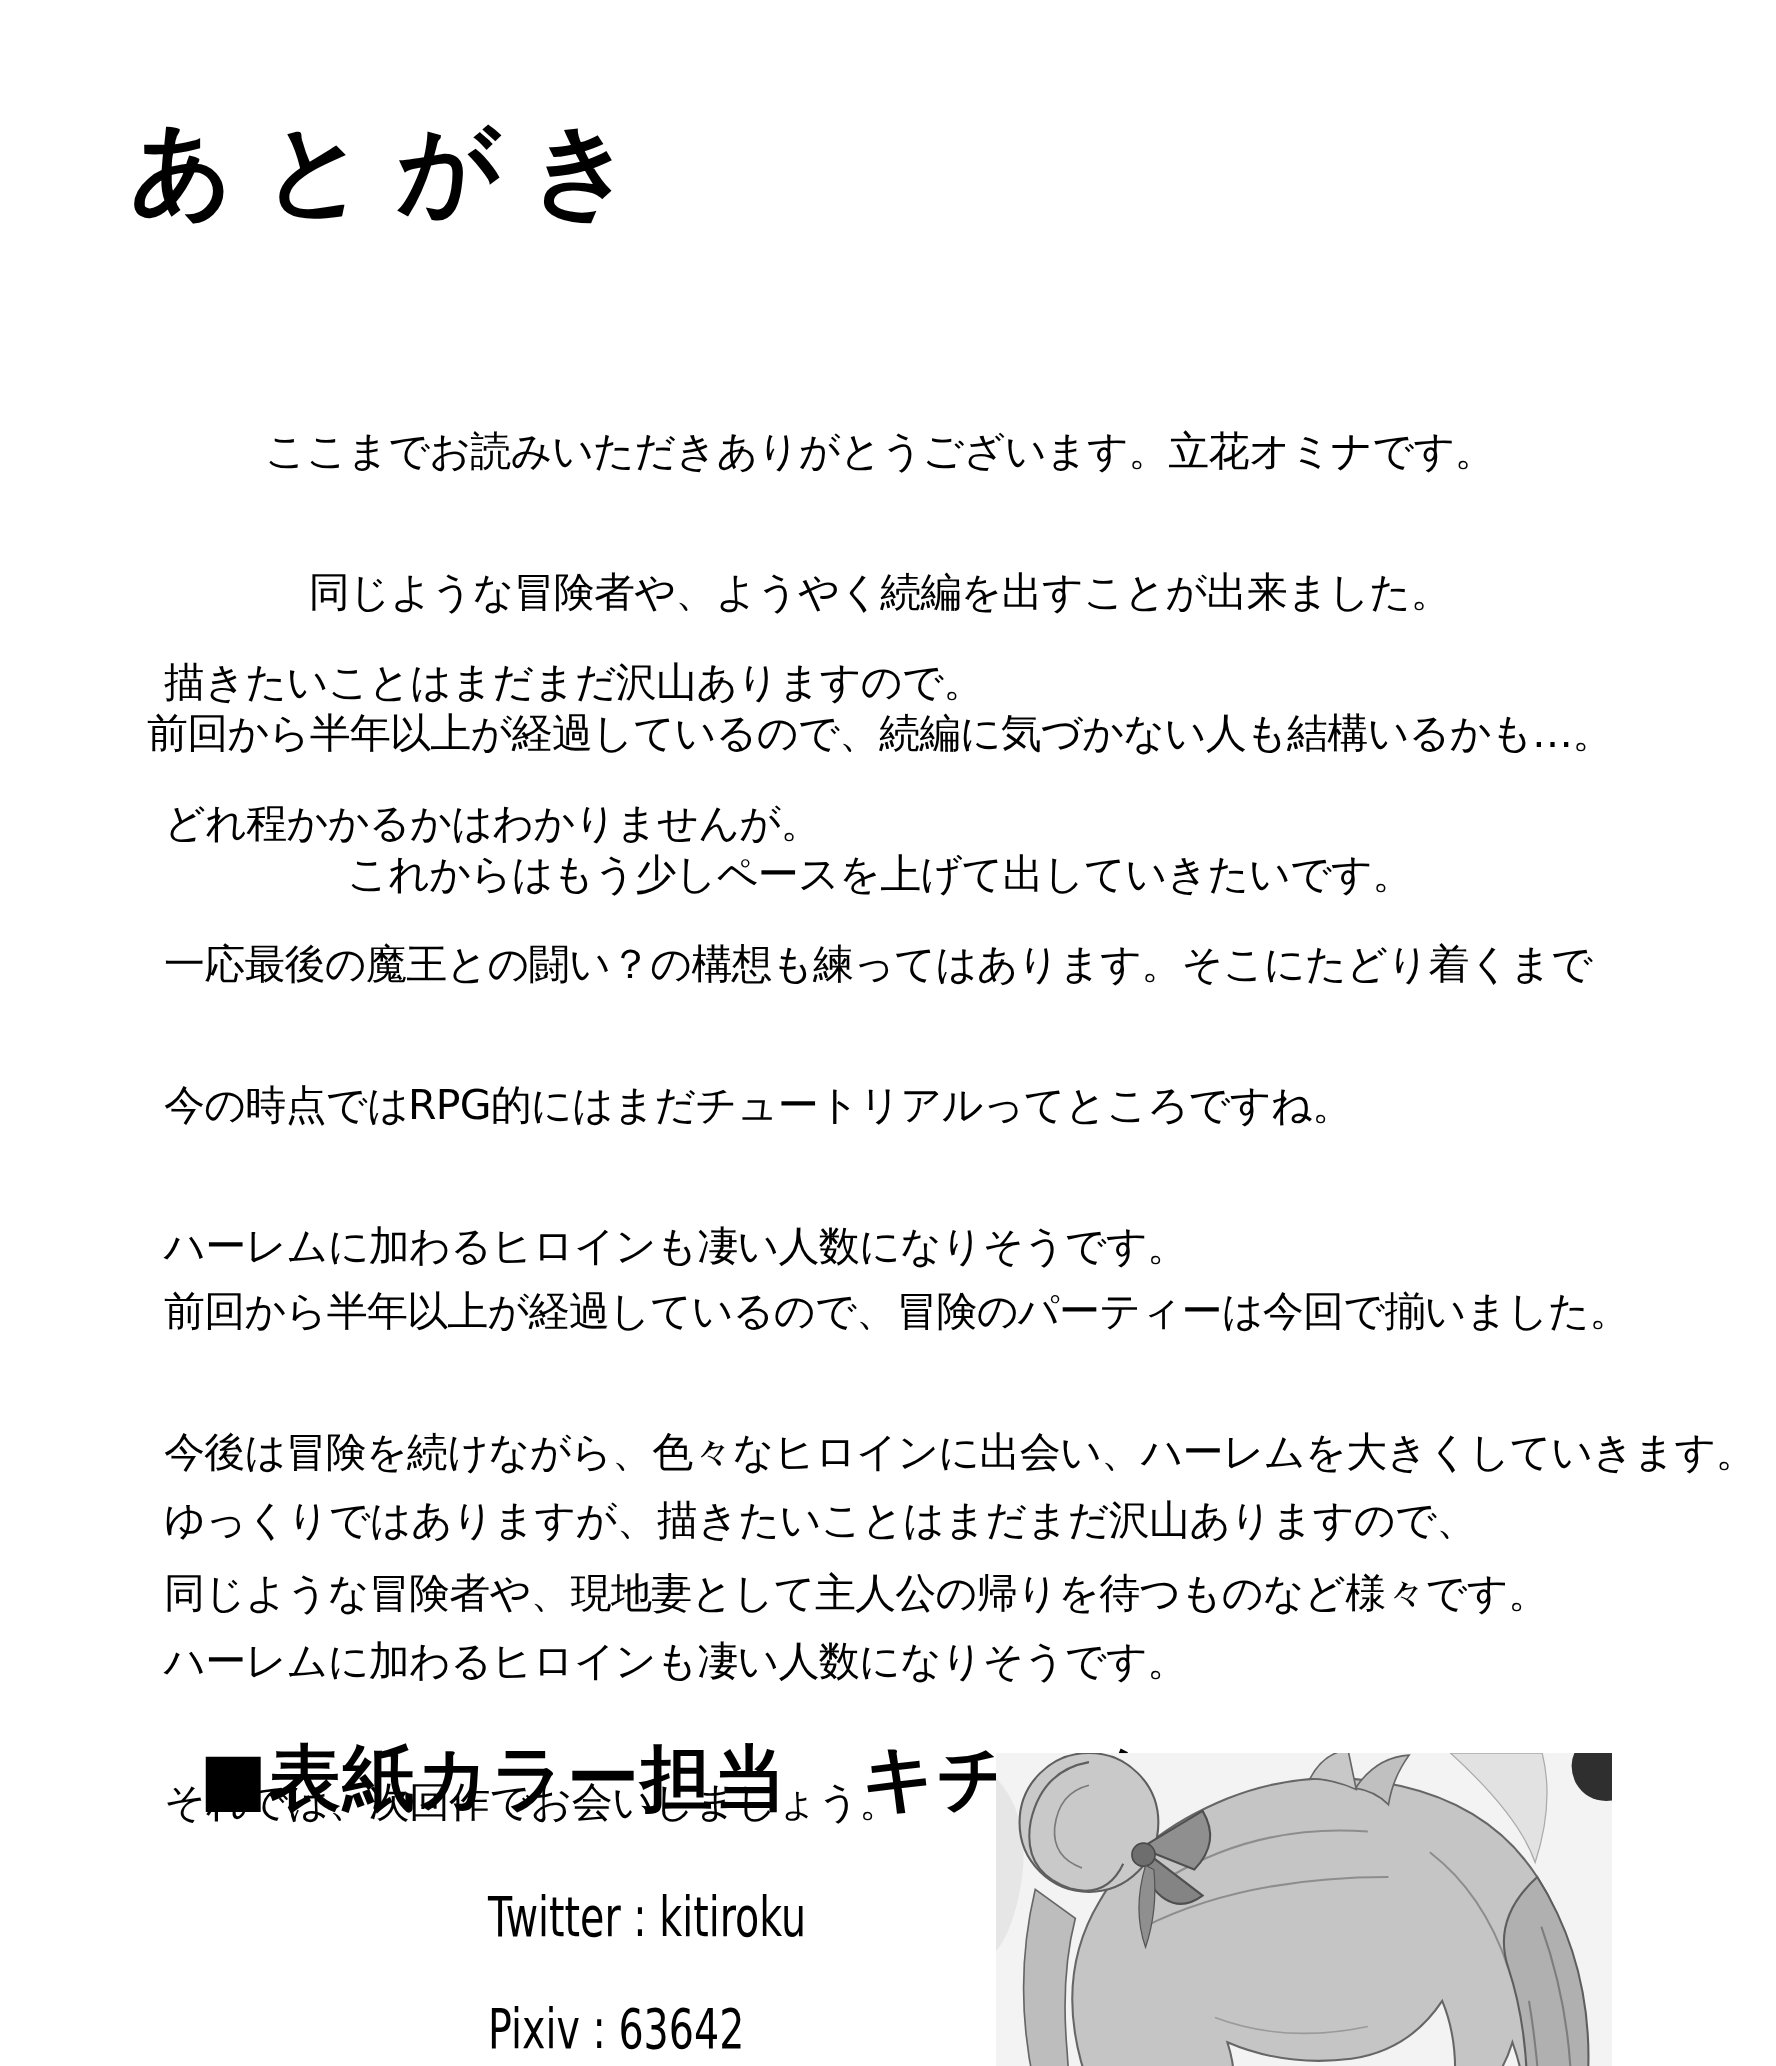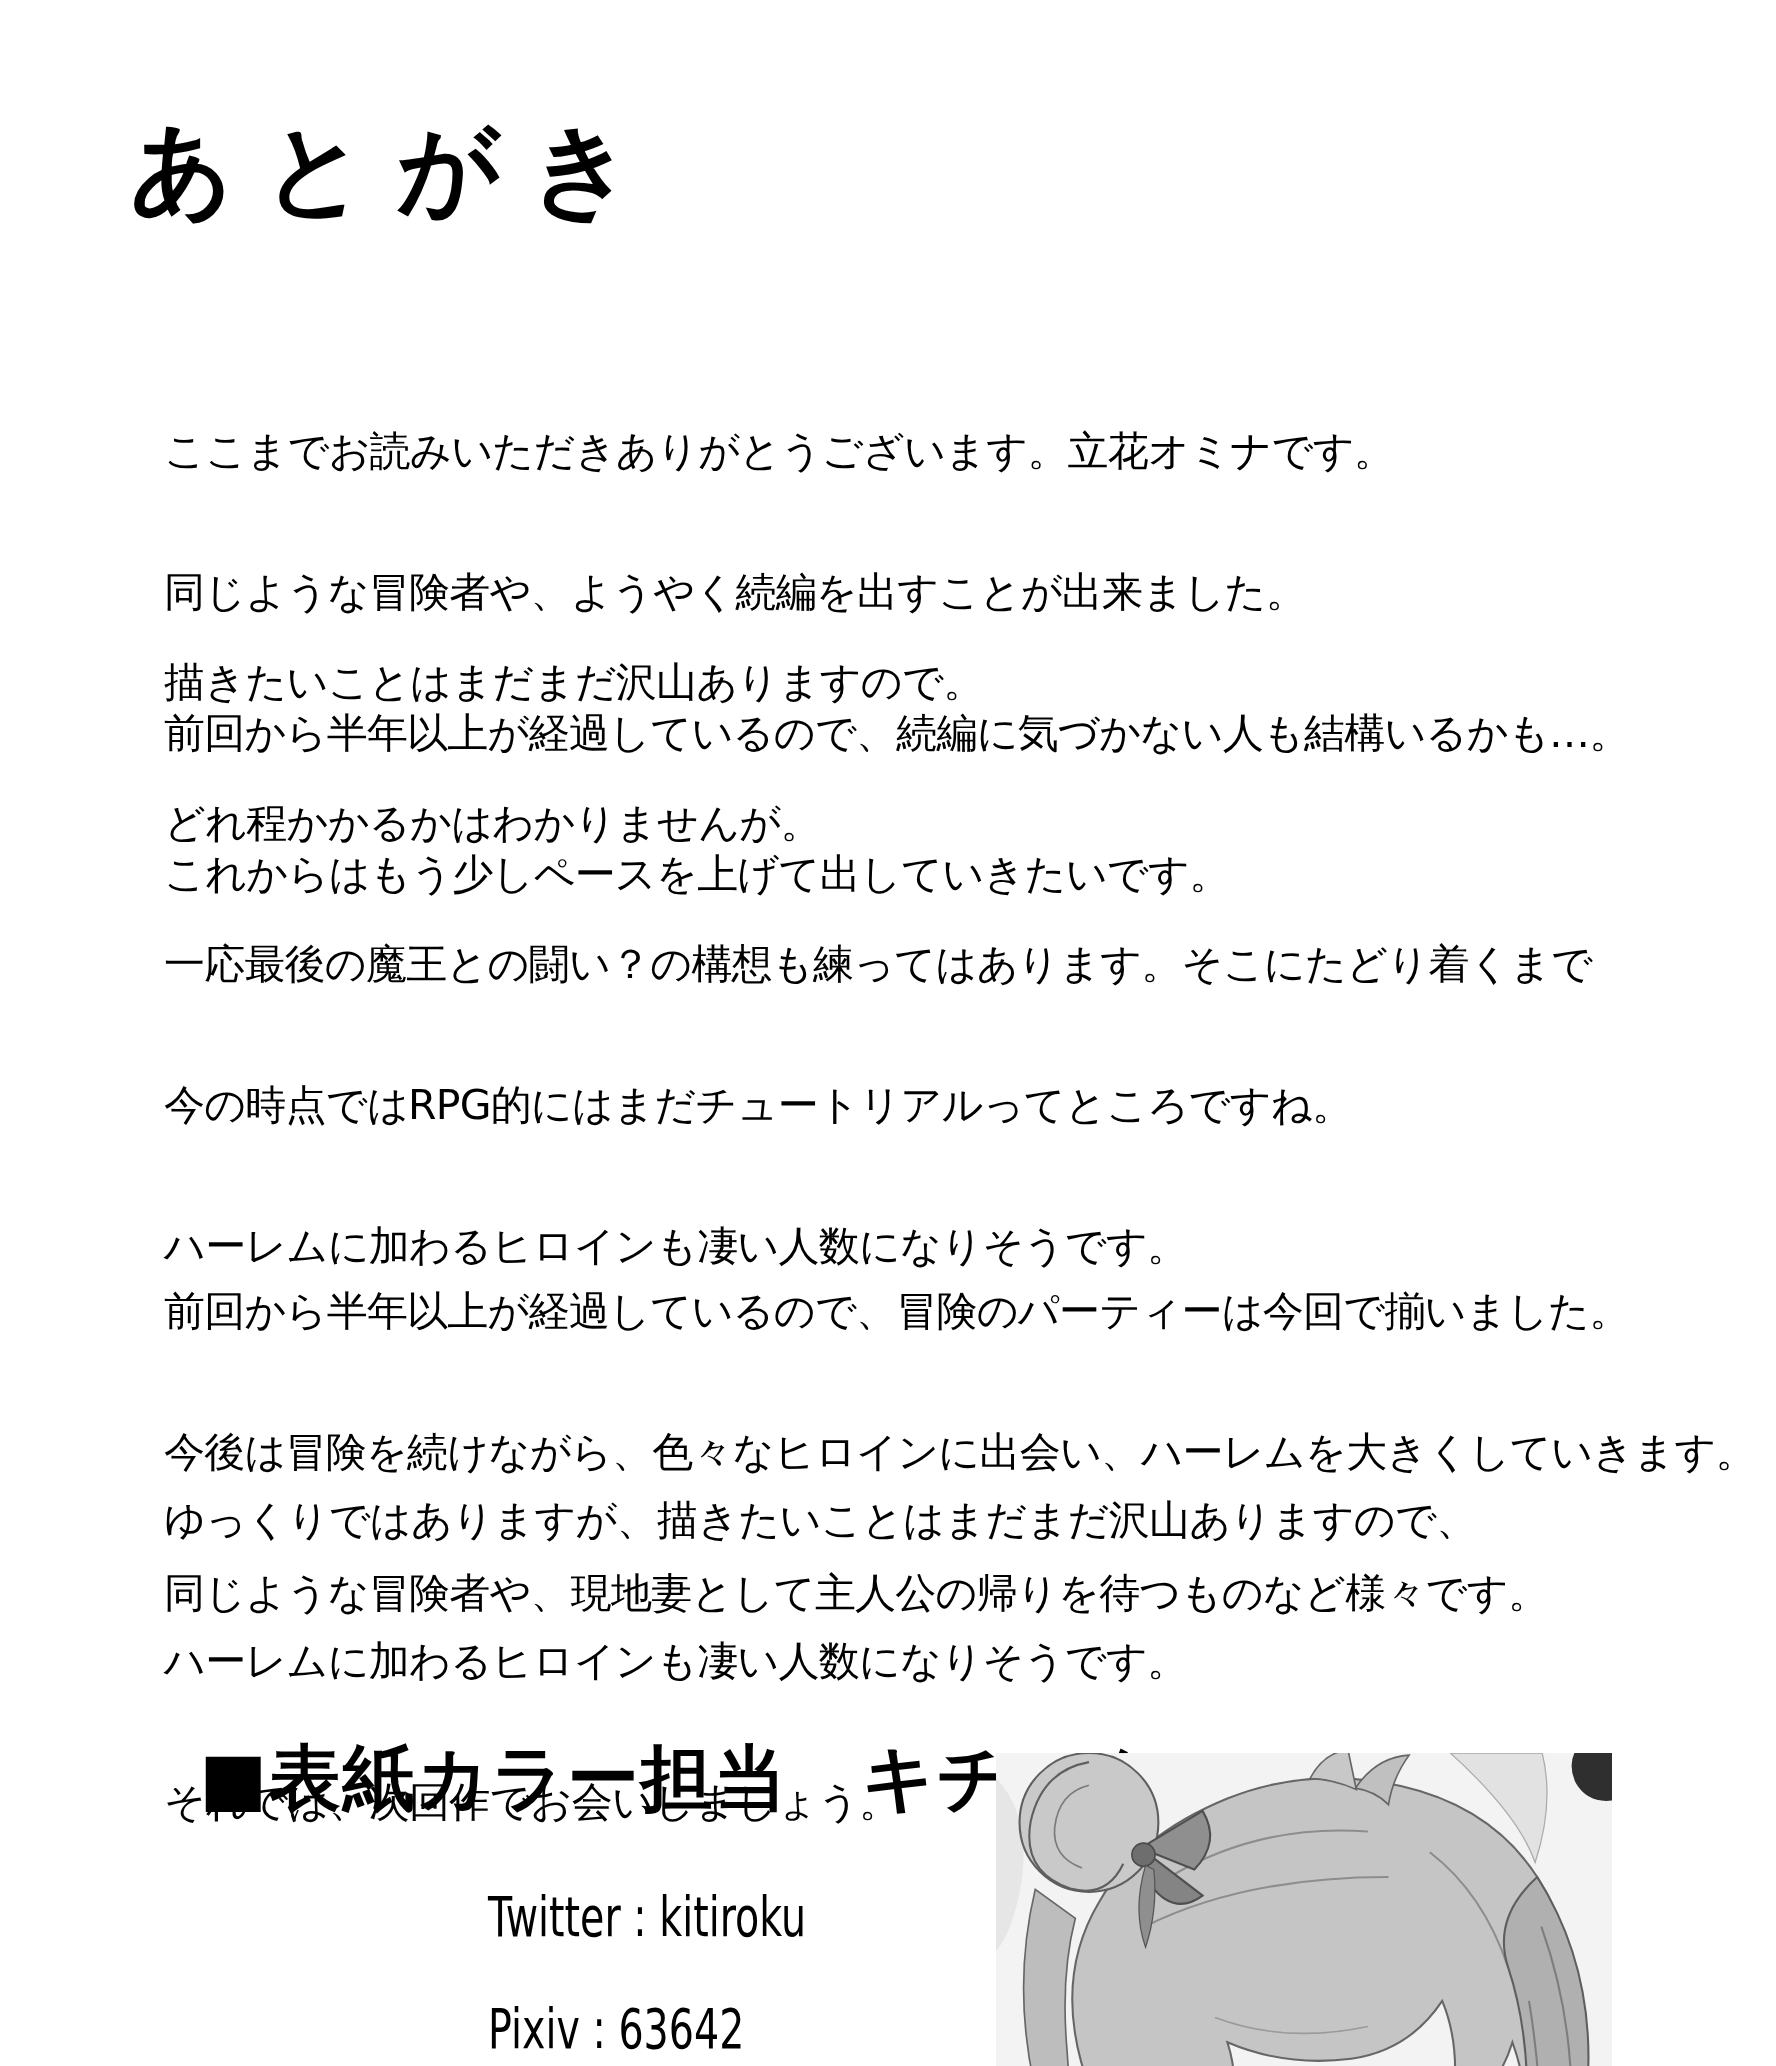--- a/index.html
+++ b/index.html
@@ -12,21 +12,21 @@
   .credits-heading{font-size:72px;font-weight:bold;letter-spacing:1.7px;white-space:pre;margin-left:8px;}
   .contact{font-size:55px;white-space:pre;transform:scaleX(0.72);transform-origin:left top;}
 </style>
 </head>
 <body>
 
 <div id="page">
 
   <div class="abs title" style="left:130px;top:114px;">あとがき</div>
 
-  <div class="abs par" style="left:164px;top:334px;">
+  <div class="abs par" style="left:147px;top:334px;text-align:center;">
     <div>ここまでお読みいただきありがとうございます。立花オミナです。</div>
     <div>同じような冒険者や、ようやく続編を出すことが出来ました。</div>
     <div>前回から半年以上が経過しているので、続編に気づかない人も結構いるかも…。</div>
     <div>これからはもう少しペースを上げて出していきたいです。</div>
   </div>
 
   <div class="abs par" style="left:164px;top:565px;">
     <div>描きたいことはまだまだ沢山ありますので。</div>
     <div>どれ程かかるかはわかりませんが。</div>
     <div>一応最後の魔王との闘い？の構想も練ってはあります。そこにたどり着くまで</div>

